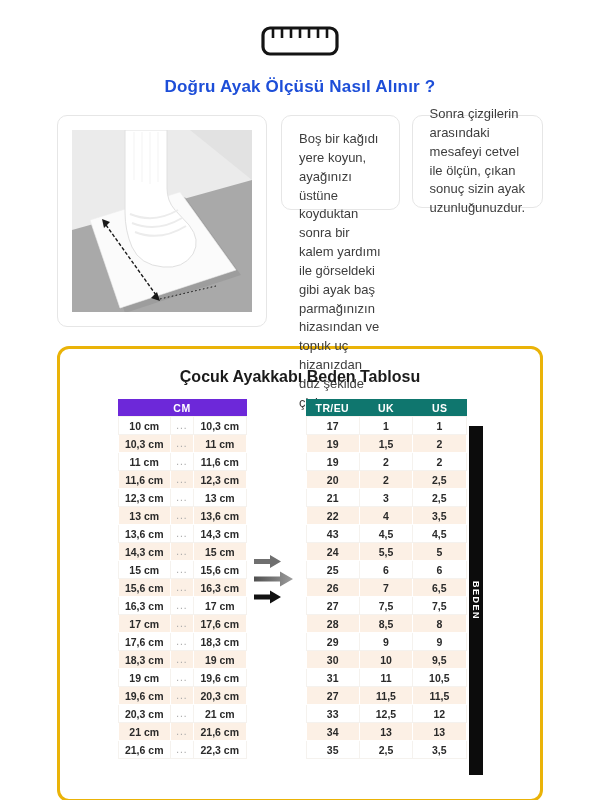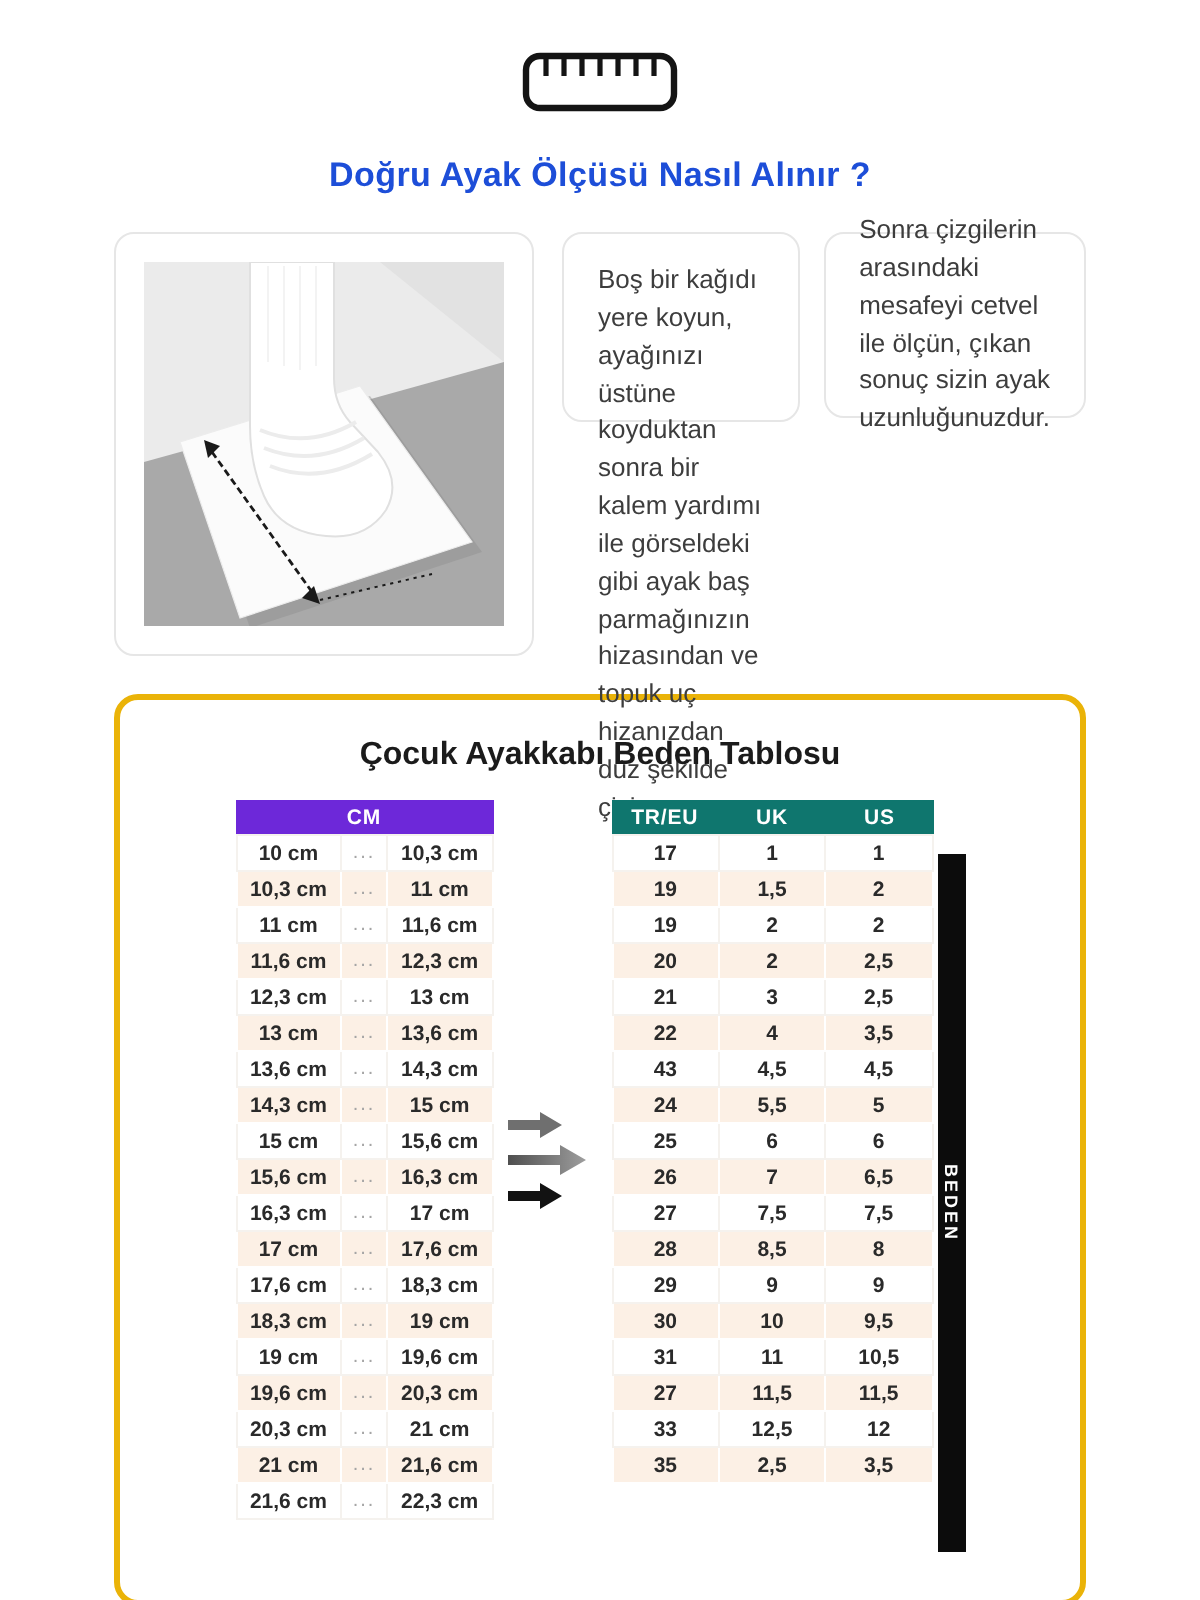--- a/index.html
+++ b/index.html
@@ -322,20 +322,25 @@
                   <td>27</td>
                   <td>11,5</td>
                   <td>11,5</td>
                 </tr>
                 <tr>
                   <td>33</td>
                   <td>12,5</td>
                   <td>12</td>
                 </tr>
                 <tr>
+                  <td>34</td>
+                  <td>13</td>
+                  <td>13</td>
+                </tr>
+                <tr>
                   <td>35</td>
                   <td>2,5</td>
                   <td>3,5</td>
                 </tr>
               </tbody>
           </table>
         </div>
         <div class="beden-bar">
           <span class="beden-text">BEDEN</span>
         </div>

